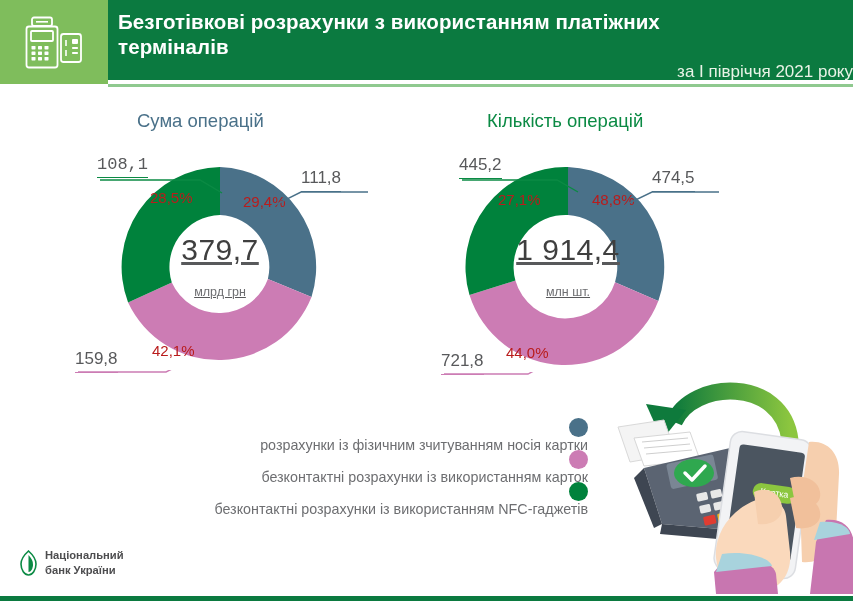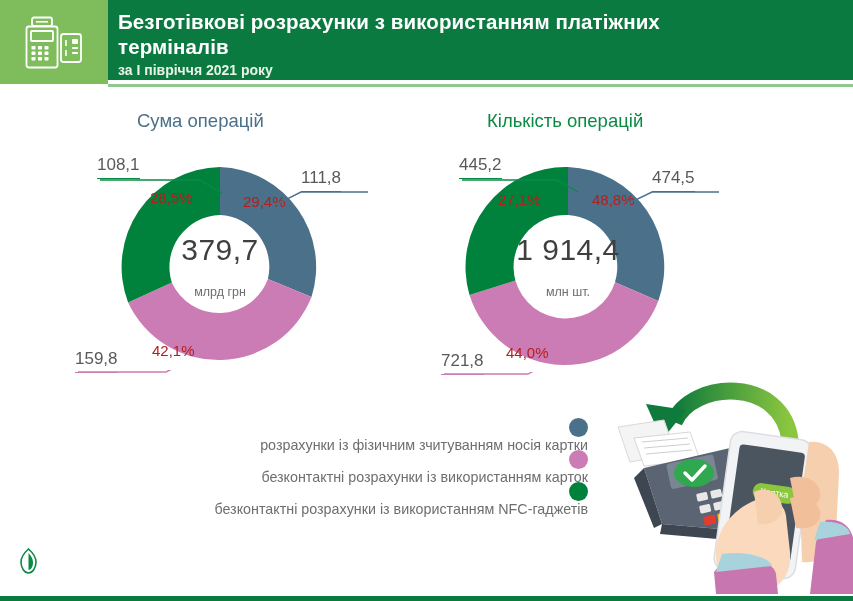--- a/index.html
+++ b/index.html
@@ -45,24 +45,25 @@
   .header-title {
     color: #ffffff;
     font-size: 20.5px;
     font-weight: bold;
     line-height: 1.22;
     letter-spacing: 0.1px;
     max-width: 560px;
   }
   .header-sub {
     color: #e9f3e6;
-    font-size: 14px;
-    font-weight: bold;
+    font-size: 17px;
+    font-weight: normal;
     margin-top: 3px;
     line-height: 1.2;
+    text-align: right;
   }
   .header-underline {
     position: absolute;
     left: 108px;
     top: 84px;
     width: 745px;
     height: 3px;
     background: #8fc98f;
   }
 
@@ -88,20 +89,21 @@
 
   .donut-center {
     position: absolute;
     left: 0; top: 0;
     width: 210px; height: 210px;
     display: flex;
     flex-direction: column;
     align-items: center;
     justify-content: center;
     pointer-events: none;
+    text-decoration: underline;
   }
   .donut-center .big {
     font-size: 30px;
     color: #3f3f3f;
     line-height: 1;
     letter-spacing: 0.5px;
   }
   .donut-center .unit {
     font-size: 12.5px;
     color: #6d6e71;
@@ -252,21 +254,21 @@
   <div class="donut-center">
     <div class="big">379,7</div>
     <div class="unit">млрд грн</div>
   </div>
 </div>
 
 <div class="pct" style="left:243px; top:193px;">29,4%</div>
 <div class="pct" style="left:152px; top:342px;">42,1%</div>
 <div class="pct" style="left:150px; top:189px;">28,5%</div>
 
-<div class="callout green" style="left:97px; top:155px;">108,1</div>
+<div class="callout green" style="left:97px; top:155px;font-family:Liberation Mono, monospace;">108,1</div>
 <svg class="leader" style="left:100px; top:178px;" width="125" height="16">
   <path d="M0 2 H100 L122 15" fill="none" stroke="#0b8a44" stroke-width="1.4"></path>
 </svg>
 
 <div class="callout blue" style="left:301px; top:168px;">111,8</div>
 <svg class="leader" style="left:273px; top:190px;" width="95" height="16">
   <path d="M95 2 H28 L0 16" fill="none" stroke="#4a7189" stroke-width="1.4"></path>
 </svg>
 
 <div class="callout pink" style="left:75px; top:349px;">159,8</div>
@@ -398,15 +400,19 @@
       <path d="M118 172 C 142 168, 166 176, 168 184 L 112 190 Z" fill="#a8d3dd"></path>
     </g>
   </svg>
 </div>
 
 <div class="footer-logo">
   <svg width="17" height="26" viewBox="0 0 17 26">
     <path d="M8.5 1 C 13 5, 16 9, 16 14 C 16 20, 12.5 25, 8.5 25 C 4.5 25, 1 20, 1 14 C 1 9, 4 5, 8.5 1 Z" fill="none" stroke="#0b8a44" stroke-width="1.6"></path>
     <path d="M8.5 5 C 11.5 8.5, 13 11, 13 14.5 C 13 18.5, 11 22, 8.5 22 Z" fill="#0b8a44"></path>
   </svg>
+  <div class="footer-logo-text">
+    <div>Національний</div>
+    <div>банк України</div>
+  </div>
 </div>
 
 <div class="footer-bar"></div>
 
 </body></html>

